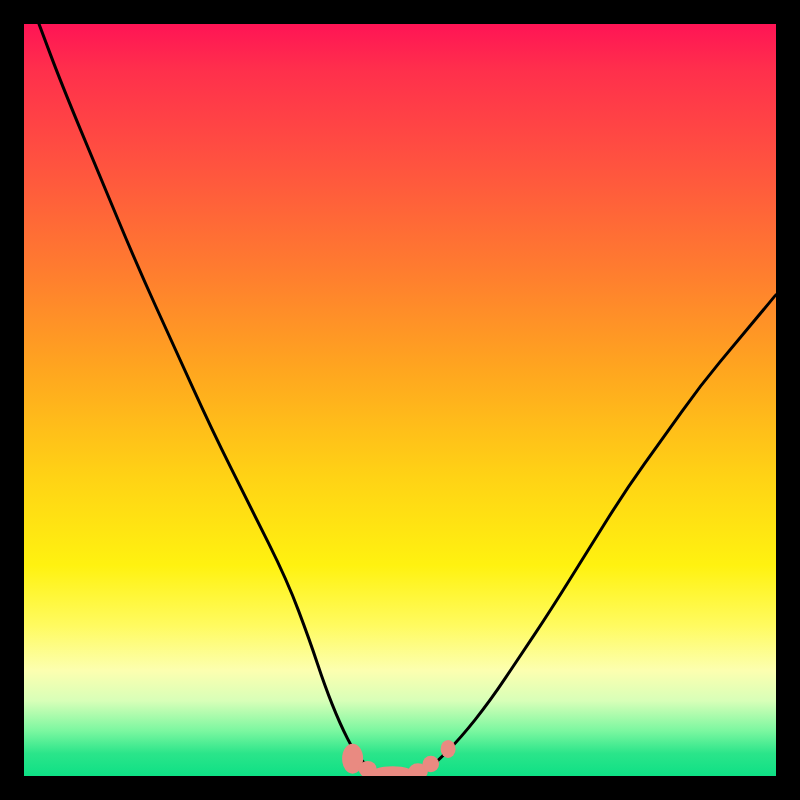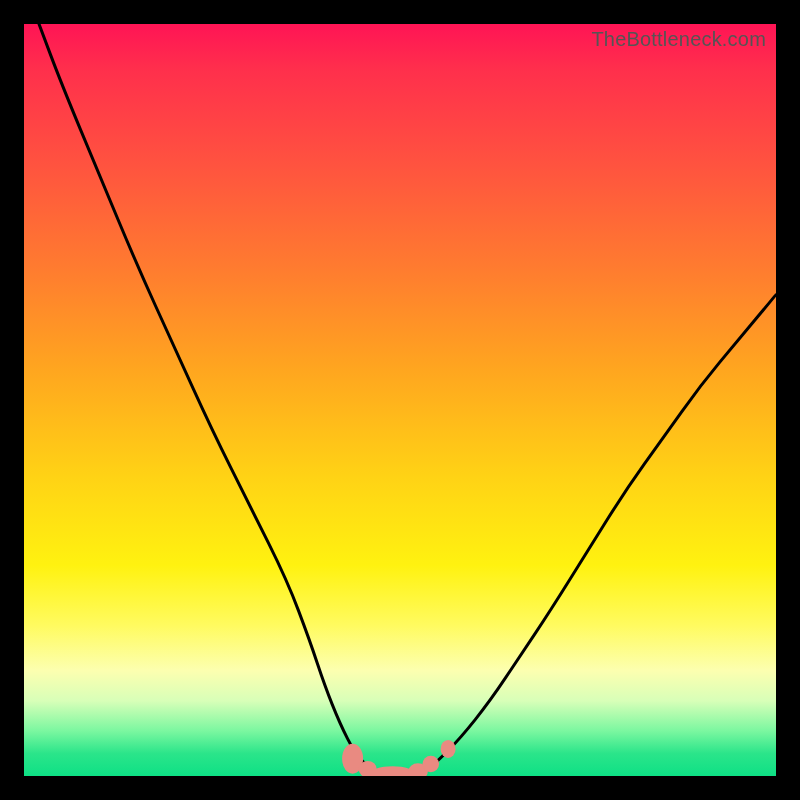--- a/index.html
+++ b/index.html
@@ -59,21 +59,20 @@
     height: 752px;
   }
 </style>
 </head>
 <body>
 
 <div class="frame">
 
   <div class="plot-area">
 
-    <div class="watermark">TheBottleneck.com</div>
 
     <svg class="curve-layer" viewBox="0 0 752 752" preserveAspectRatio="none">
       <path id="curve-path" fill="none" stroke="#000000" stroke-width="3" stroke-linecap="round" stroke-linejoin="round" d="M 15.0 0.0 Q 15.0 0.0 26.3 30.1 Q 37.6 60.2 56.4 105.3 Q 75.2 150.4 94.0 195.5 Q 112.8 240.6 131.6 282.0 Q 150.4 323.4 169.2 364.7 Q 188.0 406.1 206.8 443.7 Q 225.6 481.3 244.4 518.9 Q 263.2 556.5 274.5 586.6 Q 285.8 616.6 293.3 639.2 Q 300.8 661.8 308.3 680.6 Q 315.8 699.4 323.4 714.4 Q 330.9 729.4 338.4 737.0 Q 345.9 744.5 353.4 747.1 Q 361.0 749.7 368.5 750.1 Q 376.0 750.5 383.5 749.7 Q 391.0 749.0 398.6 746.0 Q 406.1 743.0 409.8 740.0 Q 413.6 737.0 424.9 725.7 Q 436.2 714.4 451.2 695.6 Q 466.2 676.8 481.3 654.2 Q 496.3 631.7 511.4 609.1 Q 526.4 586.6 545.2 556.5 Q 564.0 526.4 582.8 496.3 Q 601.6 466.2 620.4 439.9 Q 639.2 413.6 658.0 387.3 Q 676.8 361.0 695.6 338.4 Q 714.4 315.8 733.2 293.3 T 752.0 270.7"></path>
       <g id="markers-group">
           <ellipse cx="328.6" cy="734.7" rx="10.5" ry="15.0" fill="#e98a81"></ellipse>
           <ellipse cx="343.7" cy="745.2" rx="9.0" ry="8.3" fill="#e98a81"></ellipse>
           <ellipse cx="368.5" cy="749.7" rx="22.6" ry="7.5" fill="#e98a81"></ellipse>
           <ellipse cx="394.0" cy="747.5" rx="9.8" ry="8.3" fill="#e98a81"></ellipse>
           <ellipse cx="406.8" cy="740.0" rx="8.3" ry="8.3" fill="#e98a81"></ellipse>
           <ellipse cx="424.1" cy="724.9" rx="7.5" ry="9.0" fill="#e98a81"></ellipse>

